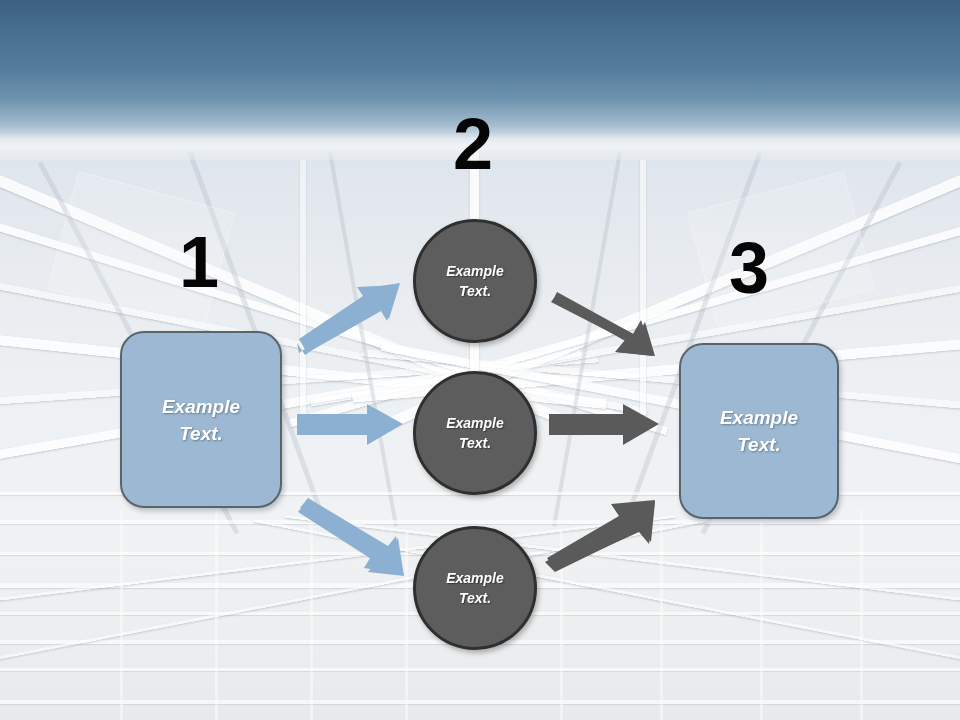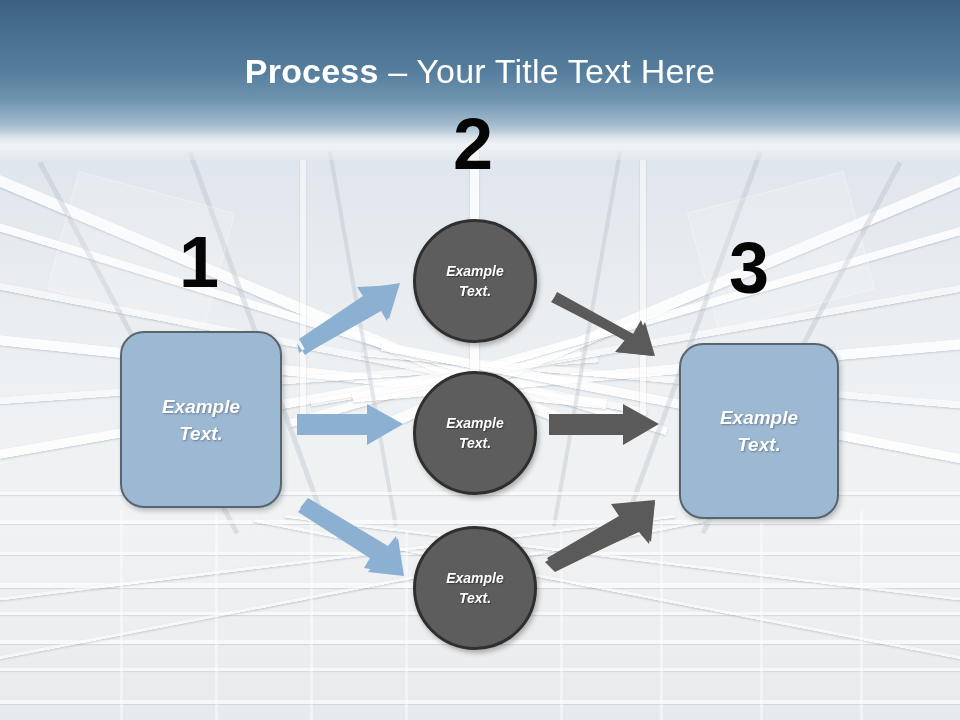--- a/index.html
+++ b/index.html
@@ -232,23 +232,20 @@
     <div class="vrail" style="left:405px; top:530px; height:190px;"></div>
     <div class="vrail" style="left:560px; top:530px; height:190px;"></div>
     <div class="vrail" style="left:660px; top:520px; height:200px;"></div>
     <div class="vrail" style="left:760px; top:510px; height:210px;"></div>
     <div class="vrail" style="left:860px; top:510px; height:210px;"></div>
   </div>
 
   <div class="header-band"></div>
   <div class="header-fade"></div>
 
-  <div class="slide-title">
-    <span class="t-bold">Process</span><span class="t-light"> – Your Title Text Here</span>
-  </div>
 
   <div class="step-num" id="num-1">1</div>
   <div class="step-num" id="num-2">2</div>
   <div class="step-num" id="num-3">3</div>
 
   <div class="arrow" style="left:297px; top:283px;">
     <svg width="110" height="72" viewBox="0 0 110 72">
       <polygon points="0,60 8,72 82,21 92,36 103,0 65,6 75,20 2,70" fill="#8cb0d1"></polygon>
       <polygon points="2,56 66,13 60,4 100,2 90,38 84,28 10,70" fill="#8cb0d1"></polygon>
     </svg>

